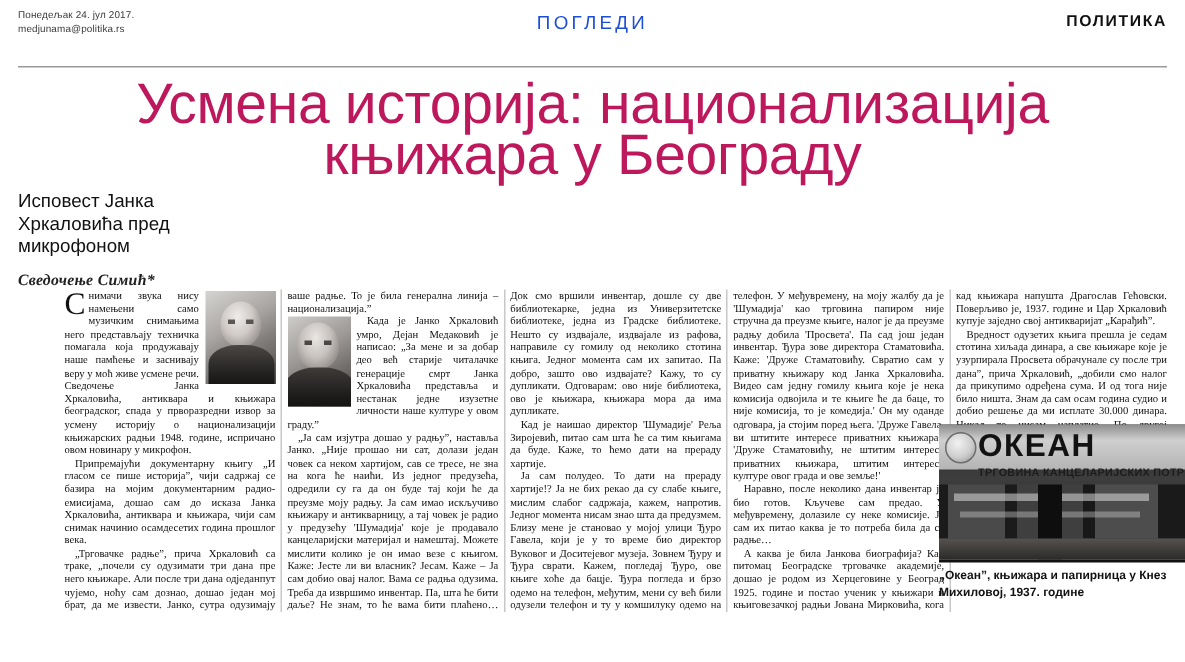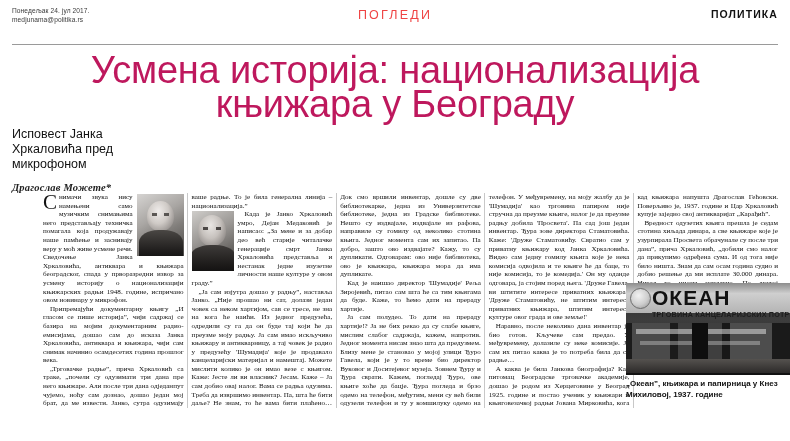--- a/index.html
+++ b/index.html
@@ -18,21 +18,21 @@
     display:flex;align-items:flex-start;justify-content:space-between;
     padding-top:6px;
   }
   .masthead-left{
     font-family:"Liberation Sans", sans-serif;
     font-size:6.6px;line-height:9px;color:#3a3a3a;letter-spacing:.1px;
   }
   .masthead-center{
     position:absolute;left:0;right:0;top:8px;text-align:center;
     font-family:"Liberation Sans", sans-serif;
-    font-size:12.5px;letter-spacing:2.2px;color:#ef4444;font-weight:400;
+    font-size:12.5px;letter-spacing:2.2px;color:#1d4ed8;font-weight:400;
   }
   .masthead-right{
     font-family:"Liberation Sans", sans-serif;
     font-size:10.5px;letter-spacing:1.1px;color:#111;font-weight:700;
     margin-left:auto;padding-top:2px;
   }
   .rule-top{border:0;border-top:1px solid #9a9a9a;margin:4px 0 0 0;height:0;}
 
   
   .headline{
@@ -162,21 +162,21 @@
       <div>medjunama@politika.rs</div>
     </div>
     <div class="masthead-center">ПОГЛЕДИ</div>
     <div class="masthead-right">ПОЛИТИКА</div>
   </div>
   <hr class="rule-top">
 
   <h1 class="headline">Усмена историја: национализација књижара у Београду</h1>
 
   <div class="deck">Исповест Јанка Хркаловића пред микрофоном</div>
-  <div class="byline">Драгослав Можете*</div>
+  <div class="byline">Сведочење Симић*</div>
 
   <div class="body-wrap" style="margin-top:-34px;">
     <div class="cols" style="padding-top:34px;">
 
       <div class="portrait">
         <div class="eyes"></div>
       </div>
       <p class="first dropcap">Снимачи звука нису намењени само музичким снимањима него представљају техничка помагала која продужавају наше памћење и заснивају веру у моћ живе усмене речи. Сведочење Јанка Хркаловића, антиквара и књижара београдског, спада у прворазредни извор за усмену историју о национализацији књижарских радњи 1948. године, испричано овом новинару у микрофон.</p>
       <p>Припремајући документарну књигу „И гласом се пише историја”, чији садржај се базира на мојим документарним радио-емисијама, дошао сам до исказа Јанка Хркаловића, антиквара и књижара, чији сам снимак начинио осамдесетих година прошлог века.</p>
       <p>„Трговачке радње”, прича Хркаловић са траке, „почели су одузимати три дана пре него књижаре. Али после три дана одједанпут чујемо, ноћу сам дознао, дошао један мој брат, да ме извести. Јанко, сутра одузимају ваше радње. То је била генерална линија – национализација.”</p>

